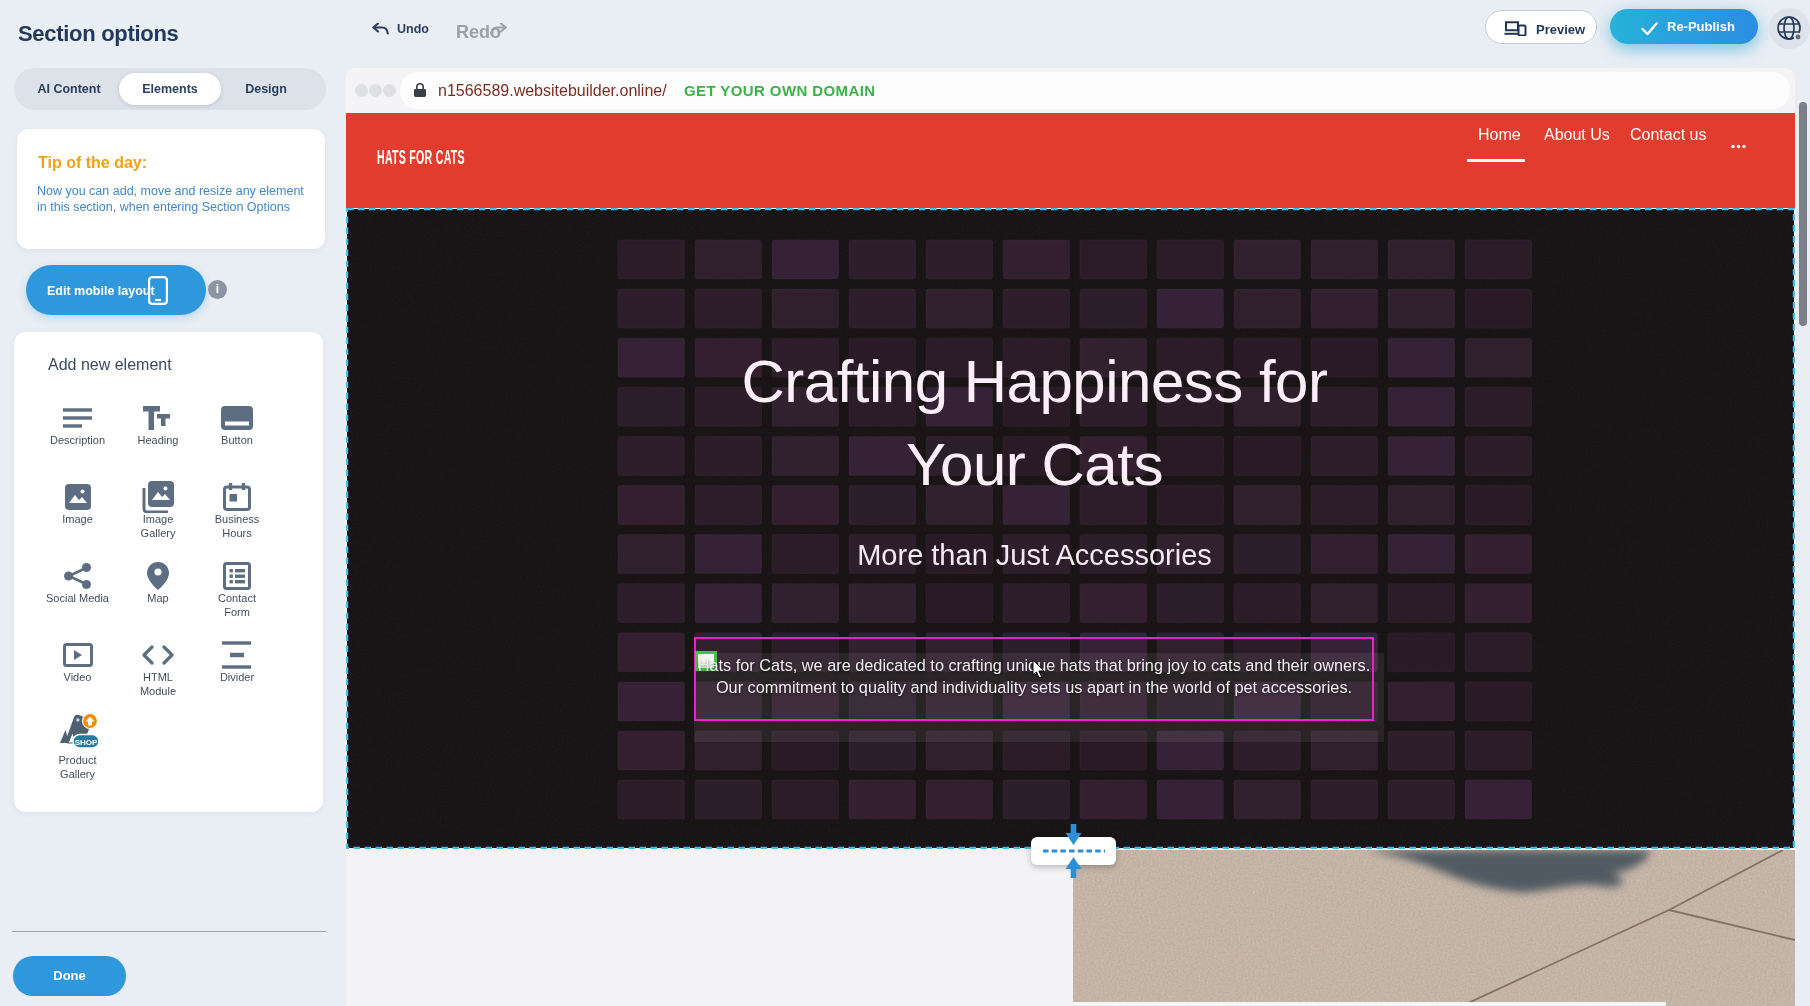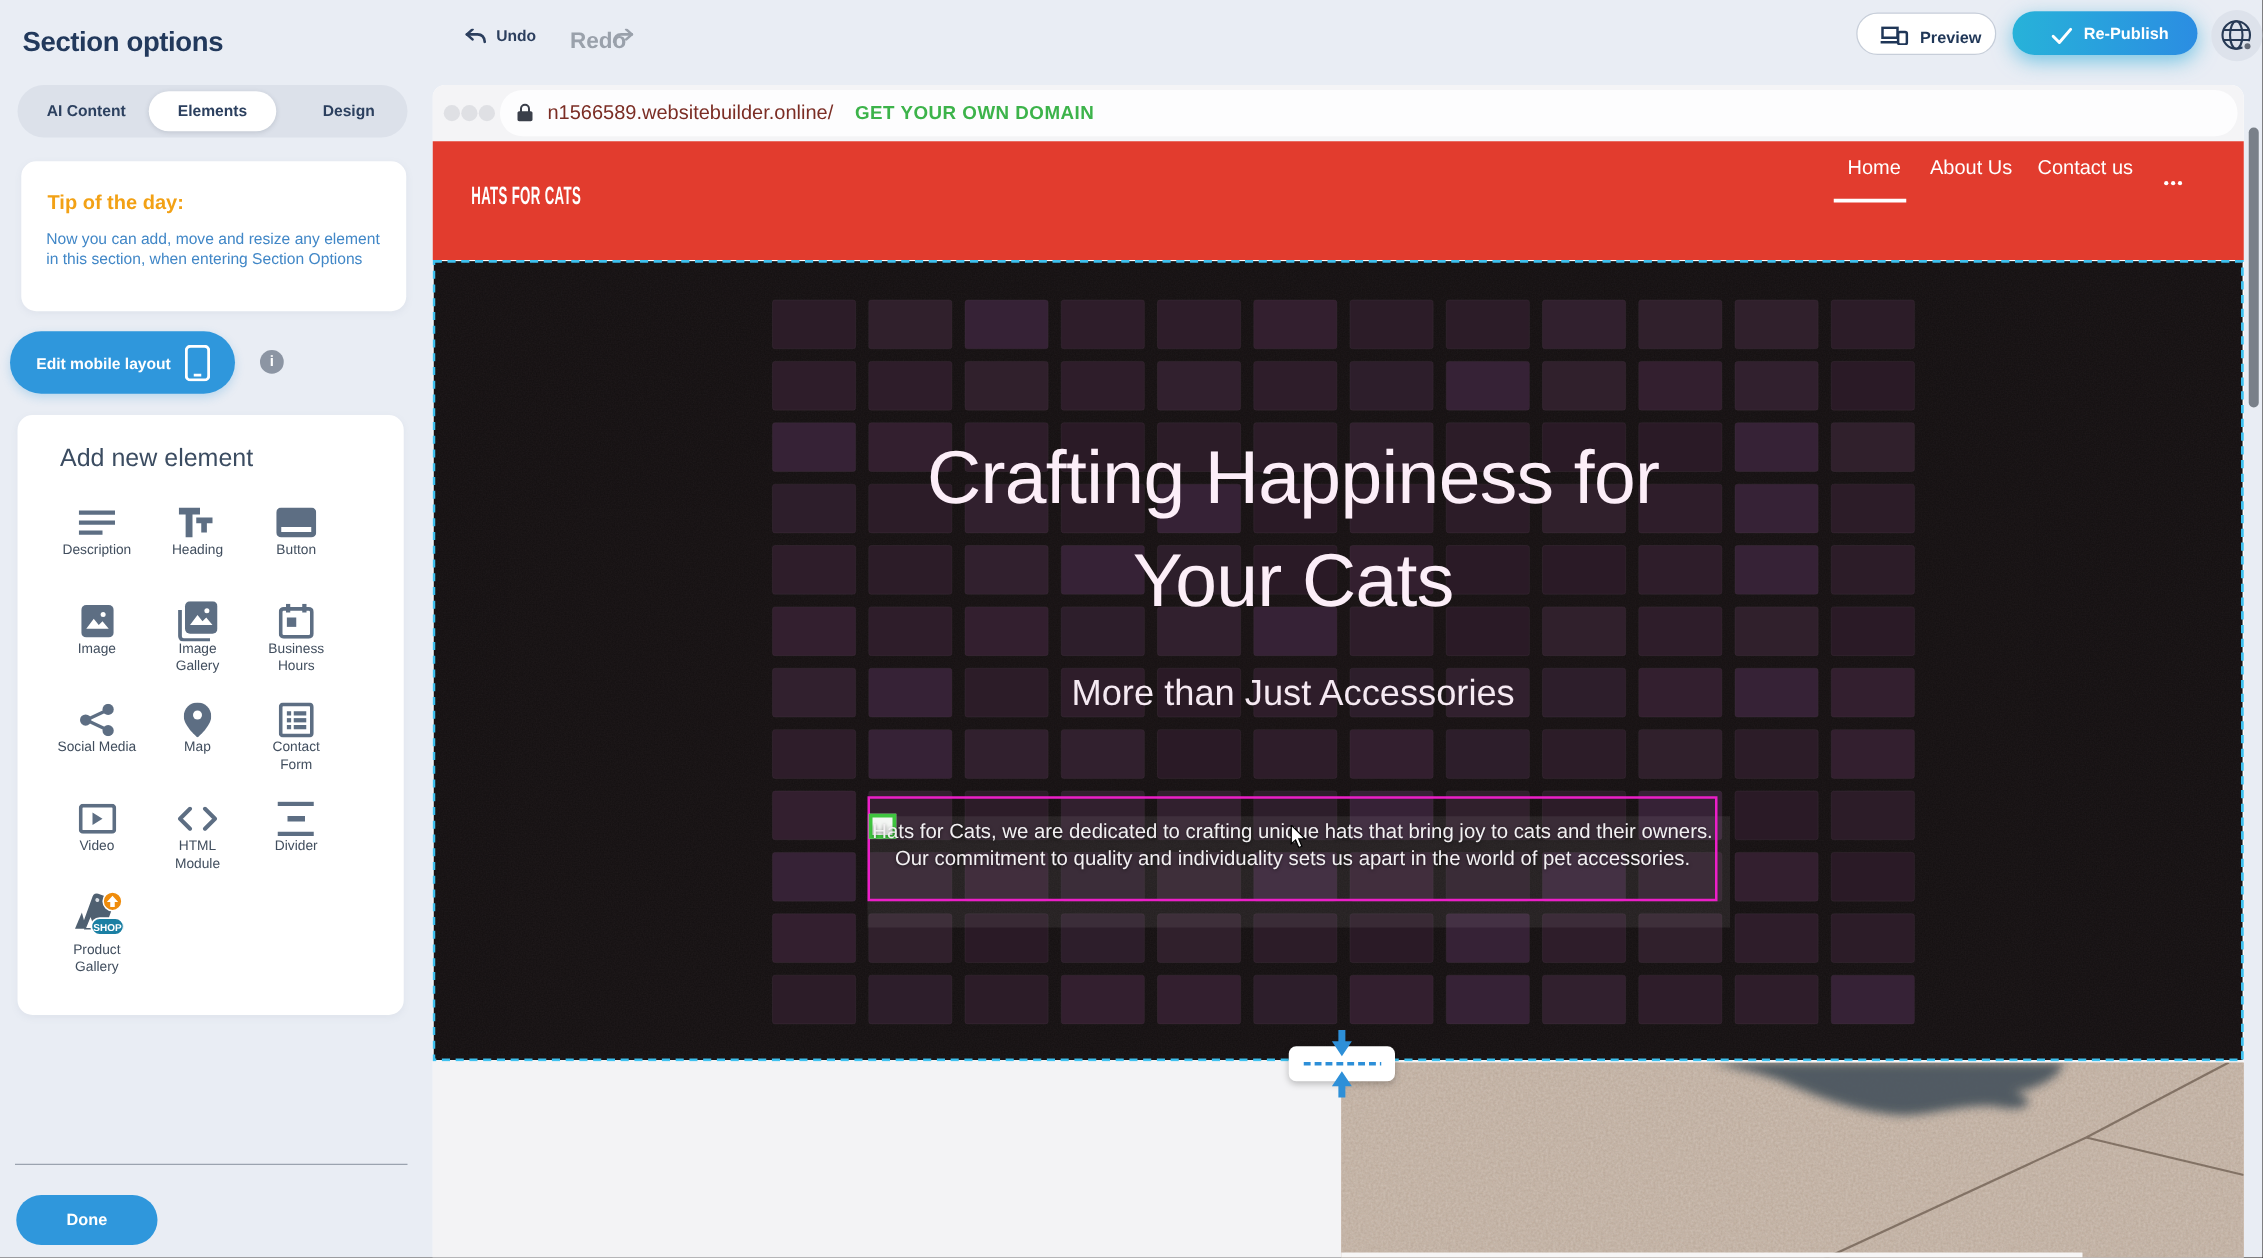--- a/index.html
+++ b/index.html
@@ -8,29 +8,29 @@
 .abs { position:absolute; }
 
 
 #sidebar { left:0; top:0; width:346px; height:1006px; background:#e9edf4; }
 #title { left:18px; top:21px; font-size:22px; font-weight:bold; color:#22395c; letter-spacing:-0.3px;}
 #tabs { left:14px; top:68px; width:312px; height:42px; background:#dce1ea; border-radius:21px; }
 .tab { position:absolute; top:0; height:42px; line-height:42px; font-size:12.5px; font-weight:bold; color:#2c405f; text-align:center; }
 #tab1 { left:0; width:110px; }
 #tabpill { position:absolute; left:105px; top:5px; width:102px; height:32px; background:#fff; border-radius:16px; box-shadow:0 1px 4px rgba(60,70,90,.18); }
 #tab2 { left:101px; width:110px; }
-#tab3 { left:210px; width:110px; }
+#tab3 { left:197px; width:110px; }
 #tipcard { left:17px; top:129px; width:308px; height:120px; background:#fff; border-radius:12px; box-shadow:0 2px 6px rgba(120,130,150,.08);}
 #tiptitle { left:38px; top:154px; font-size:16px; font-weight:bold; color:#f2a115; }
 #tiptext { left:37px; top:184px; width:272px; font-size:12.5px; color:#4187c7; line-height:15.7px; }
-#editbtn { left:8px; top:265px; width:180px; height:50px; background:#2f97dc; border-radius:25px; box-shadow:0 3px 8px rgba(47,151,220,.25); }
+#editbtn { left:26px; top:265px; width:180px; height:50px; background:#2f97dc; border-radius:25px; box-shadow:0 3px 8px rgba(47,151,220,.25); }
 #editbtn span { position:absolute; left:21px; top:18.5px; font-size:12.5px; font-weight:bold; color:#fff; }
 #infoc { left:208px; top:280px; width:19px; height:19px; border-radius:50%; background:#8c95a3; color:#fff; font-size:12px; font-weight:bold; text-align:center; line-height:19px; }
 #elcard { left:14px; top:332px; width:309px; height:480px; background:#fff; border-radius:12px; box-shadow:0 2px 6px rgba(120,130,150,.08);}
-#eltitle { left:48px; top:356px; font-size:20px; color:#3b4c61; }
+#eltitle { left:48px; top:356px; font-size:16px; color:#3b4c61; }
 .ellabel { position:absolute; width:90px; text-align:center; font-size:11px; color:#414e5e; line-height:13.5px; }
 #sep { left:12px; top:931px; width:314px; height:0; border-top:1.5px solid #9ba3af; }
 #donebtn { left:13px; top:956px; width:113px; height:40px; background:#2f97dc; border-radius:20px; color:#fff; font-size:13px; font-weight:bold; text-align:center; line-height:40px; }
 
 
 #undotxt { left:397px; top:22px; font-size:12.5px; font-weight:bold; color:#2c3f5e; }
 #redotxt { left:456px; top:22px; font-size:18px; font-weight:bold; color:#9aa1ab; }
 #previewbtn { left:1485px; top:10px; width:112px; height:34px; background:#fff; border:1.5px solid #c7ced9; border-radius:19px; }
 #previewbtn span { position:absolute; left:50px; top:10.5px; font-size:13px; font-weight:bold; color:#1f3657; }
 #repubbtn { left:1610px; top:9px; width:148px; height:35px; border-radius:19px; background:linear-gradient(90deg,#27b2d9,#2b8de2); box-shadow:0 5px 16px rgba(41,170,216,.6); }

